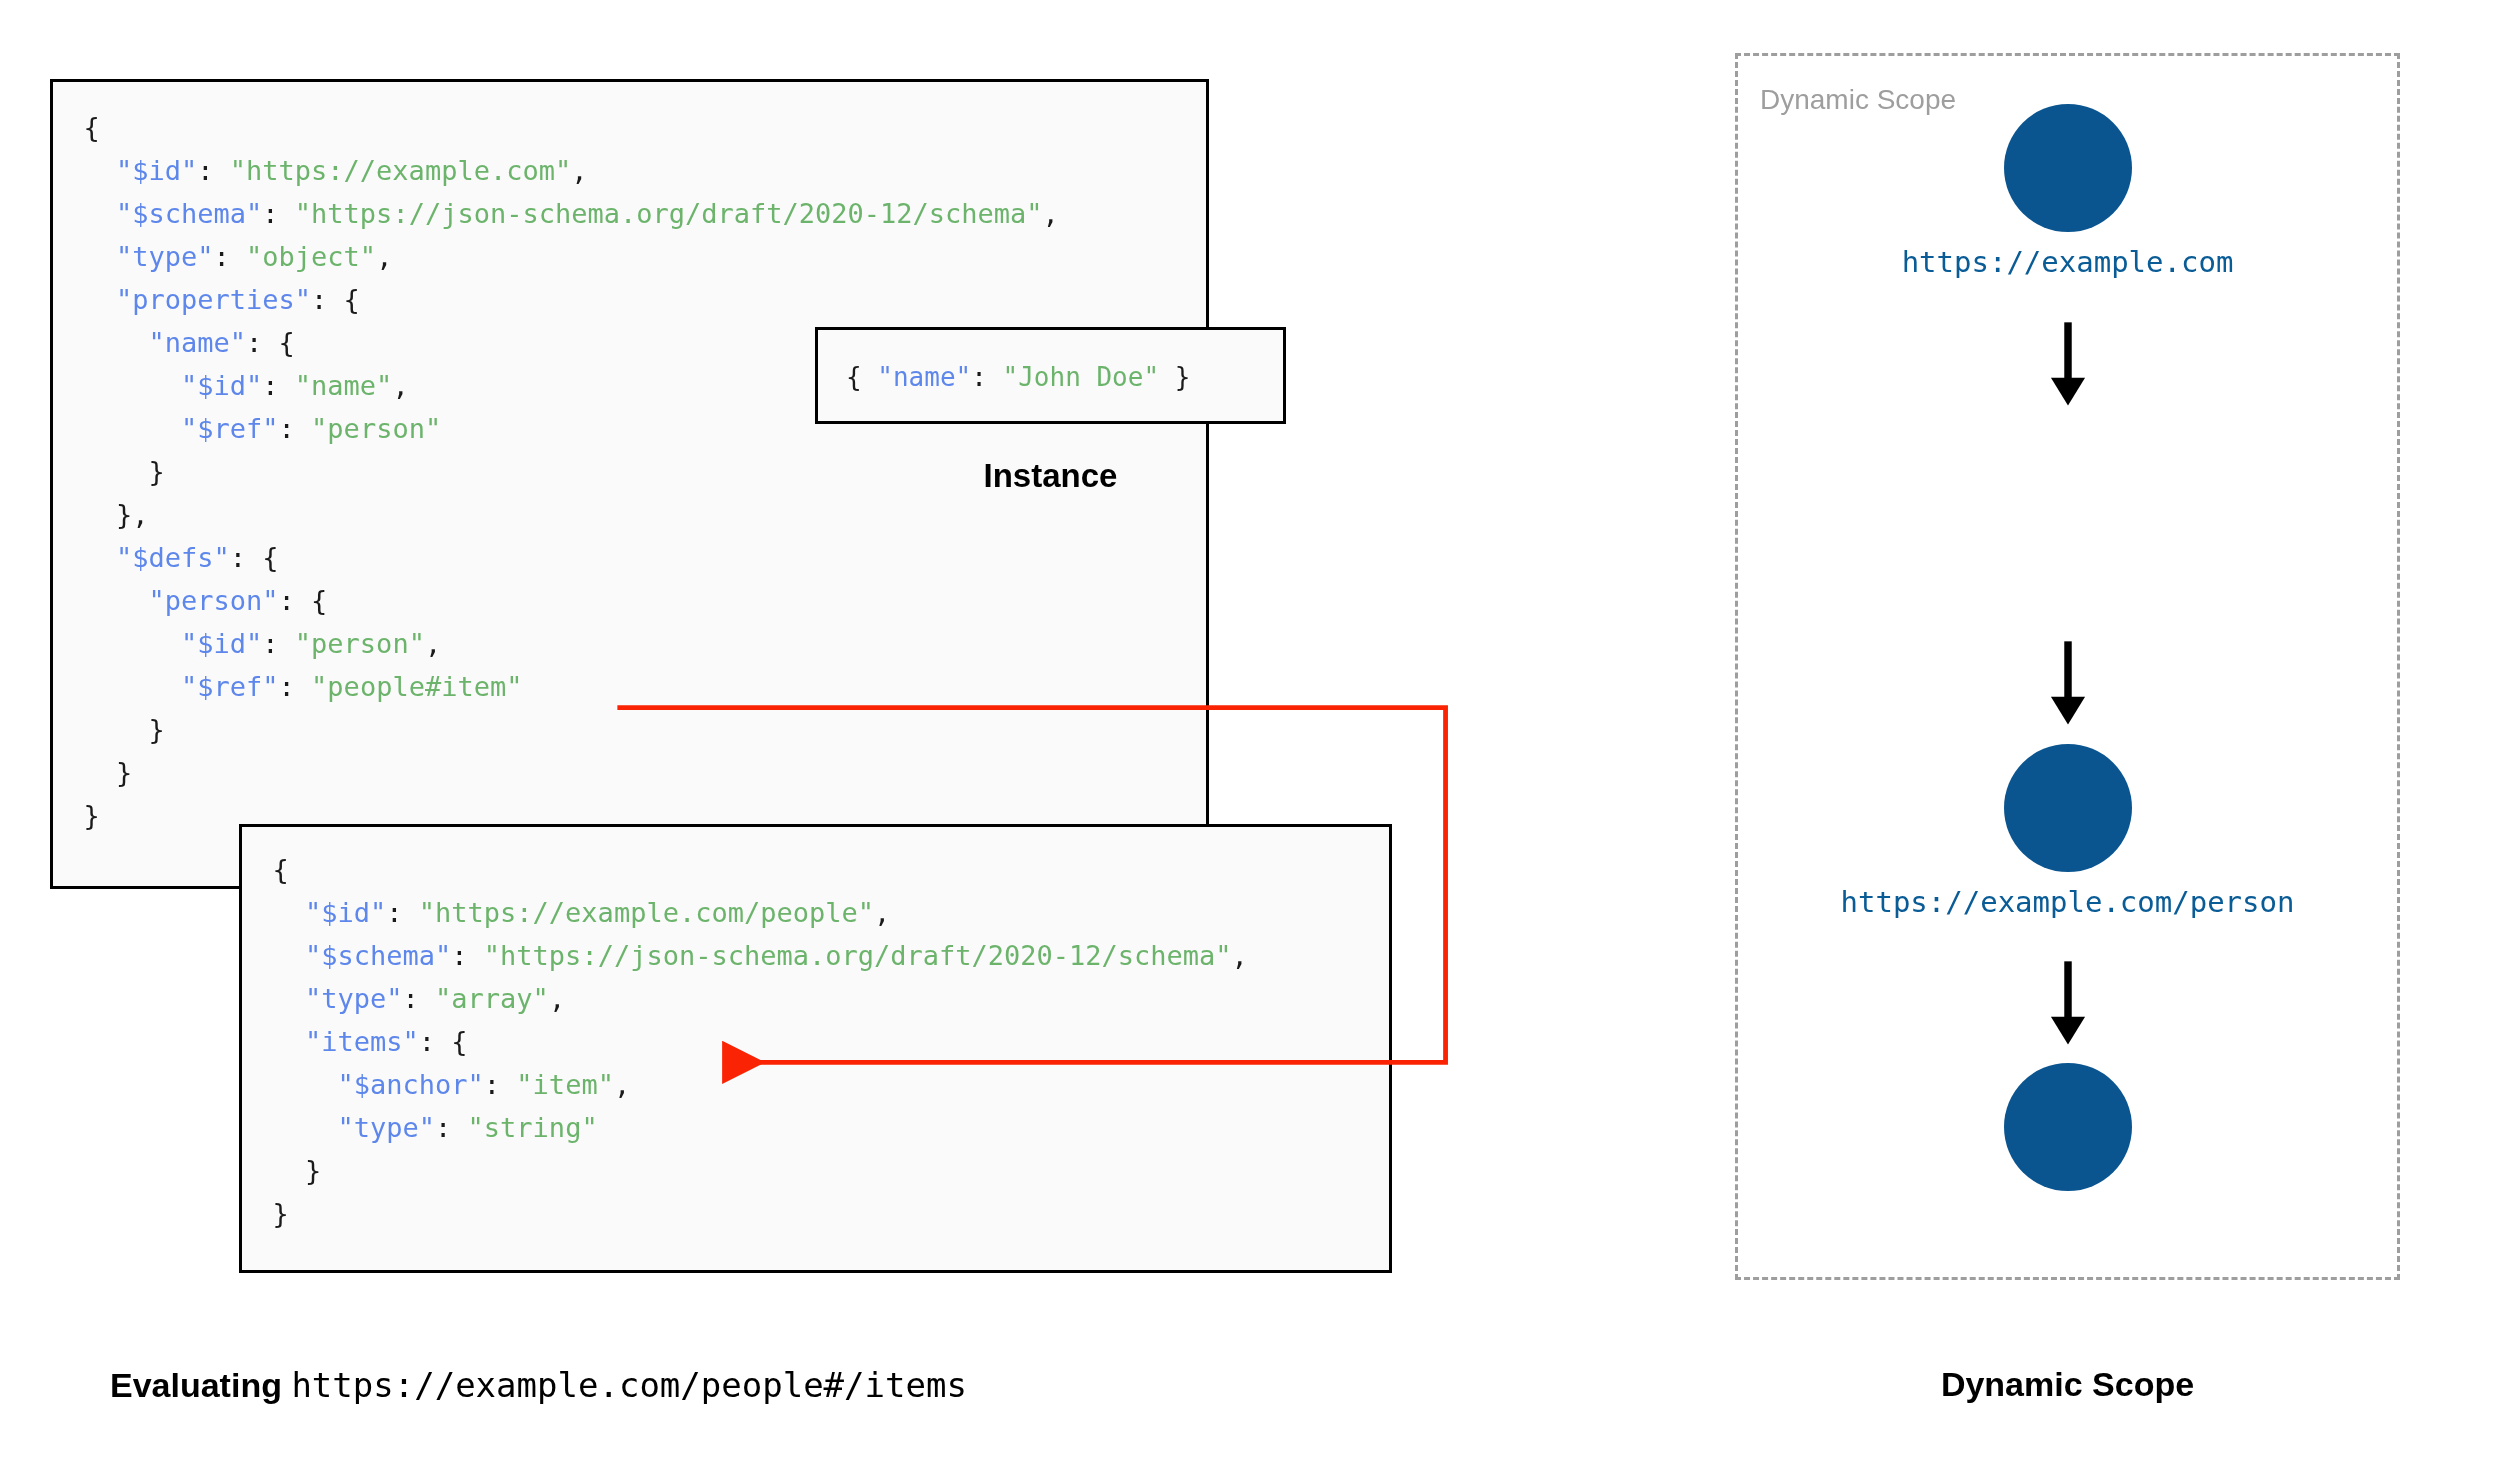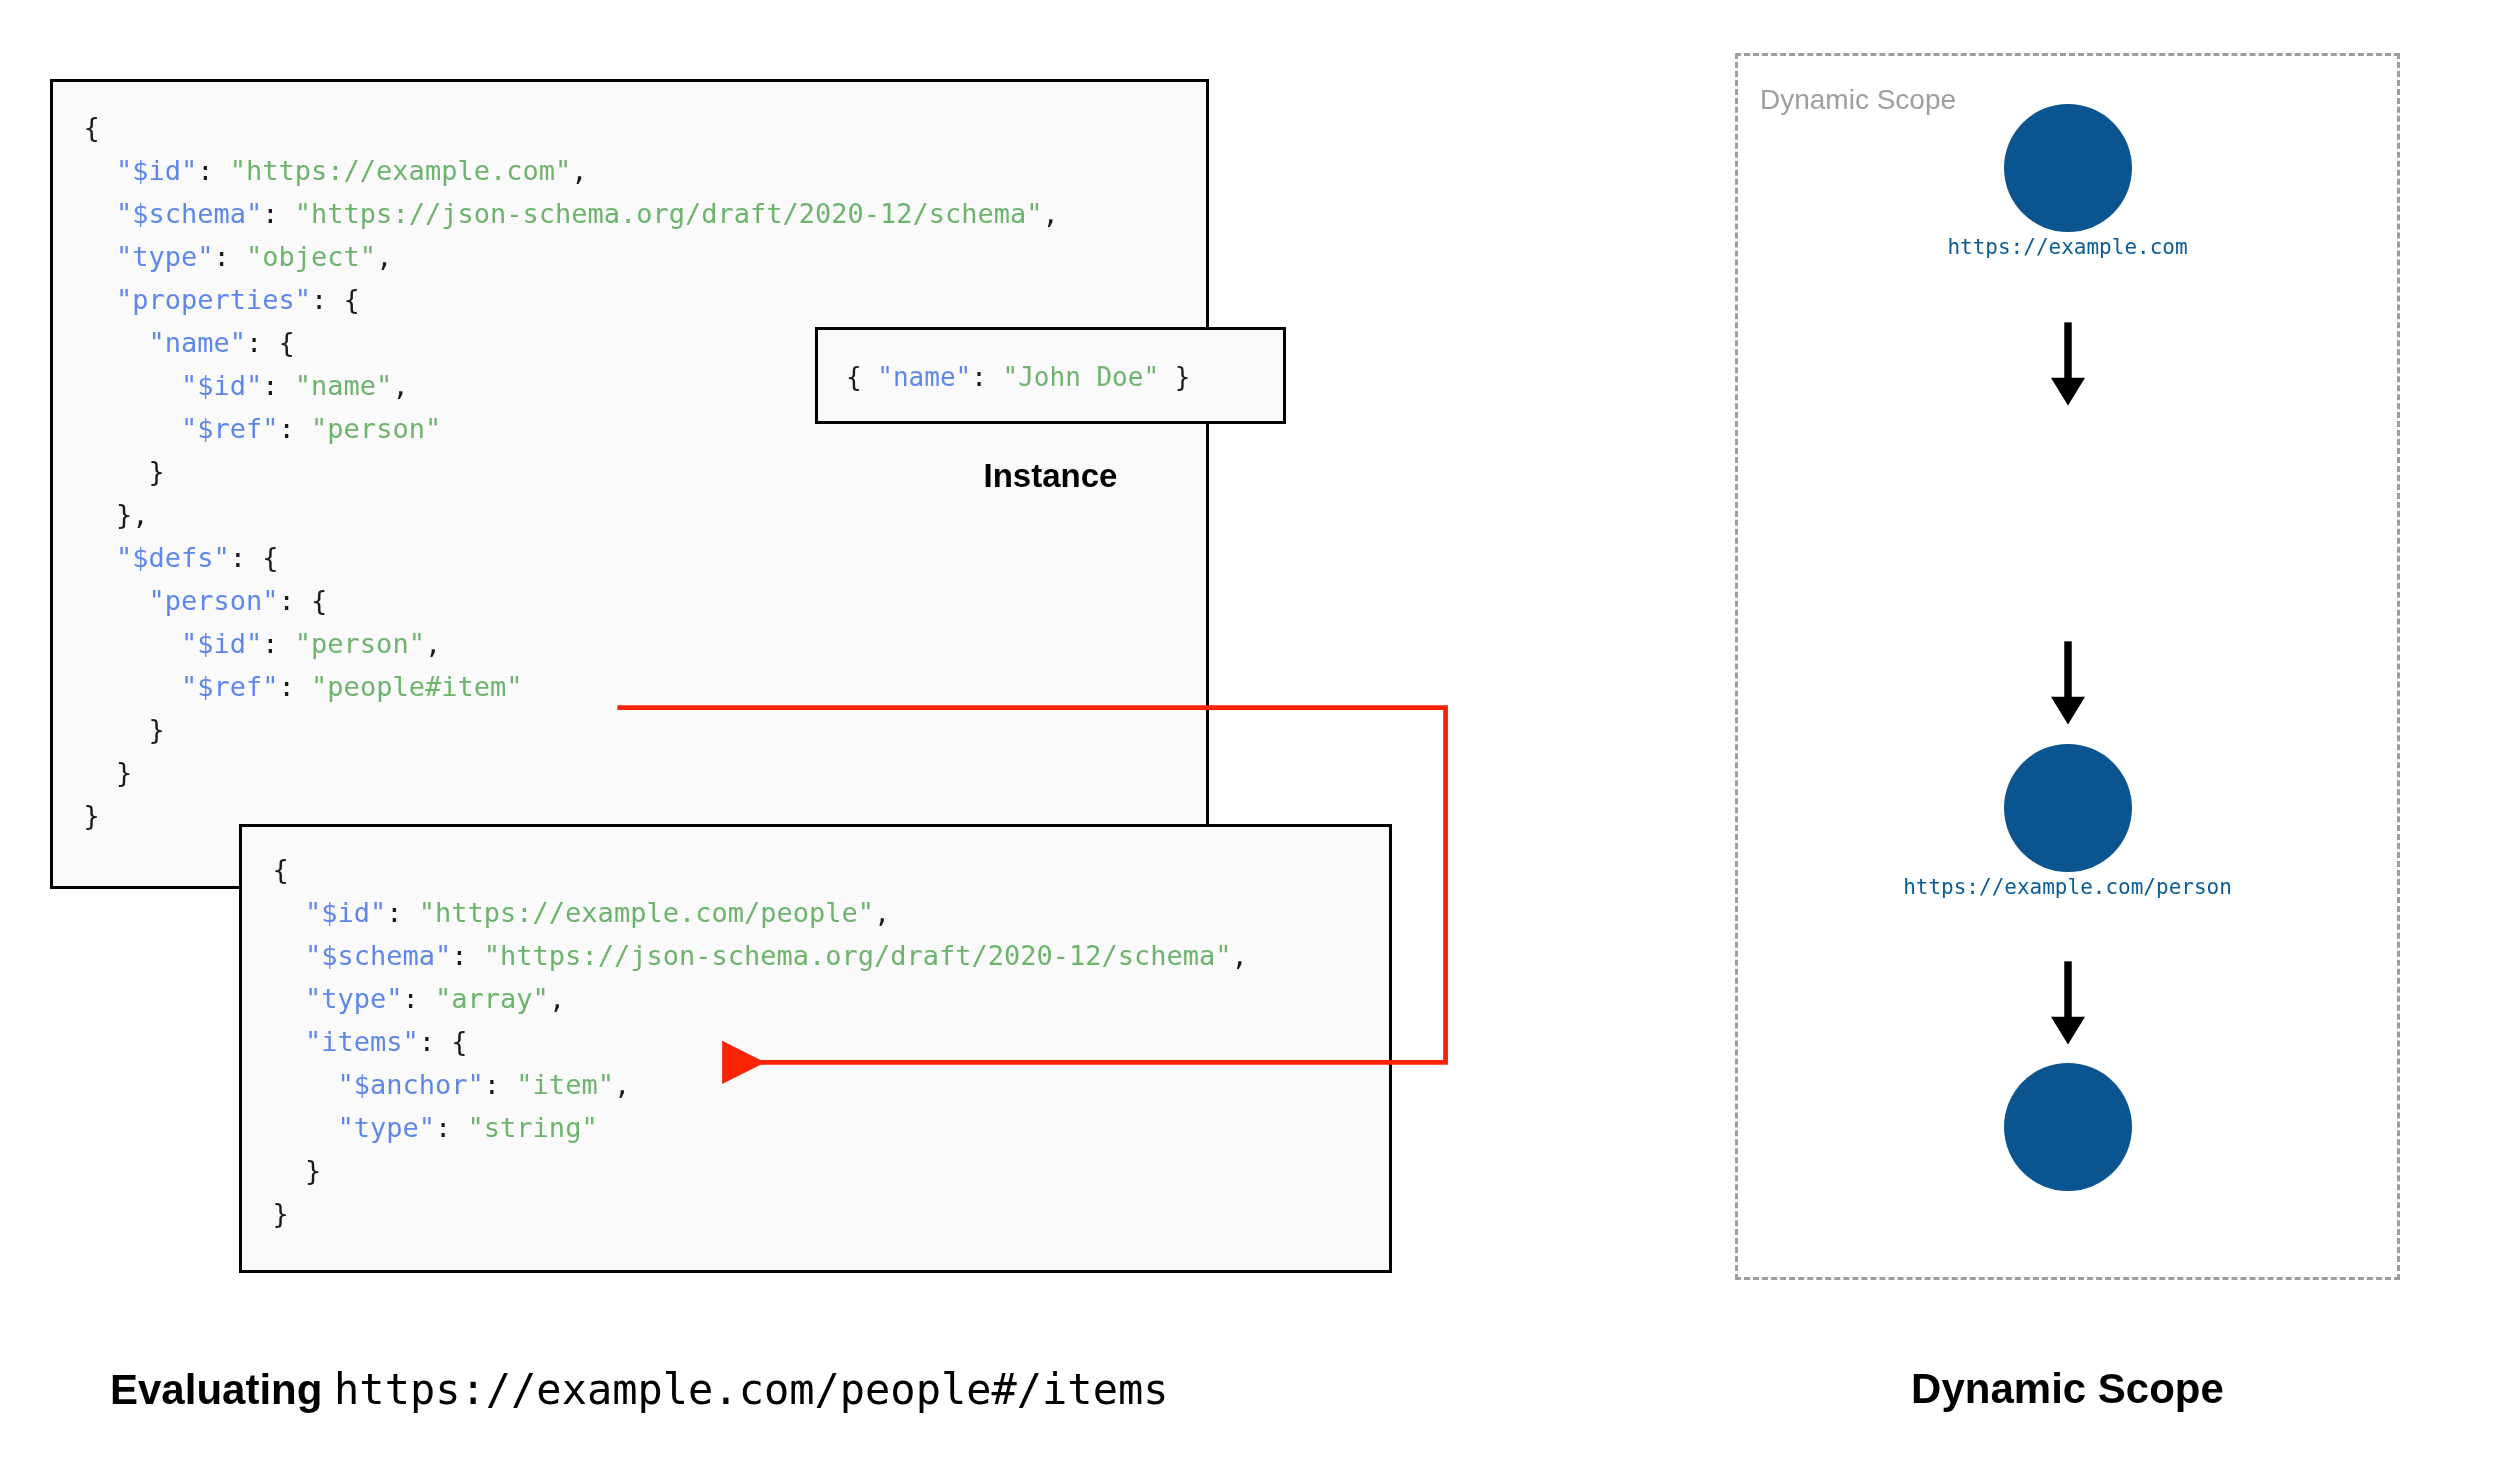--- a/index.html
+++ b/index.html
@@ -127,36 +127,36 @@
   }
   .scope-circle {
     width: 128px;
     height: 128px;
     border-radius: 50%;
     background: #0a5590;
     margin: 0 auto;
   }
   .scope-label {
     font-family: "DejaVu Sans Mono", monospace;
-    font-size: 21px;
+    font-size: 29px;
     color: #0a5c96;
-    margin-top: 3px;
+    margin-top: 13px;
     white-space: nowrap;
   }
   .scope-arrow {
     position: absolute;
     left: 1735px;
     width: 665px;
     text-align: center;
   }
 
   
   .caption {
     position: absolute;
-    font-size: 42px;
+    font-size: 34px;
     color: #000000;
   }
   #caption-left {
     left: 110px;
     top: 1365px;
     font-family: "Liberation Sans", sans-serif;
     font-weight: bold;
     white-space: nowrap;
   }
   #caption-left .mono {

